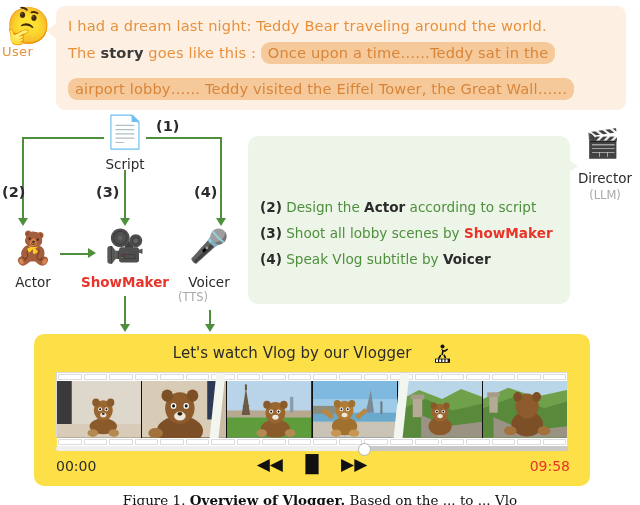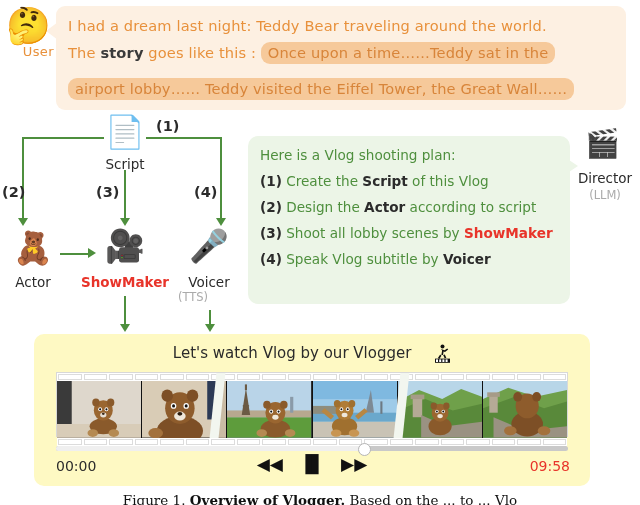--- a/index.html
+++ b/index.html
@@ -10,21 +10,21 @@
   }
   .hand{font-family:"DejaVu Sans","Liberation Sans",sans-serif;}
 
   
   #user-block{position:absolute;left:0;top:2px;width:640px;height:112px;}
   #user-avatar{
     position:absolute;left:6px;top:2px;width:44px;height:44px;
     font-size:36px;line-height:44px;text-align:center;
   }
   #user-label{
-    position:absolute;left:2px;top:42px;width:52px;text-align:right;
+    position:absolute;left:2px;top:42px;width:52px;text-align:left;
     font-size:13px;color:#e8913c;letter-spacing:.4px;
   }
   #prompt-bubble{
     position:absolute;left:56px;top:4px;width:570px;height:104px;
     background:#fdf0e2;border-radius:9px;
   }
   #bubble-tail{
     position:absolute;left:46px;top:20px;width:0;height:0;
     border-top:9px solid transparent;border-bottom:9px solid transparent;
     border-right:12px solid #fdf0e2;
@@ -95,21 +95,21 @@
   #pl2{top:63px;}
   #pl3{top:89px;}
   #pl4{top:115px;}
   .pn{color:#2b2b2b;font-weight:bold;}
   .pb{color:#2b2b2b;font-weight:bold;}
   .pr{color:#e8342a;font-weight:bold;}
 
   
   #player{
     position:absolute;left:34px;top:334px;width:556px;height:152px;
-    background:#fef9c3;border-radius:10px;
+    background:#fde047;border-radius:10px;
   }
   #player-title{
     position:absolute;left:0;top:8px;width:556px;text-align:center;
     font-size:15px;color:#2b2b2b;white-space:nowrap;
   }
   #vlogger-moon{display:inline-block;vertical-align:-6px;margin-left:5px;}
 
   #filmstrip{
     position:absolute;left:22px;top:38px;width:512px;height:65px;
     background:#ffffff;border:1px solid #d8d8d8;box-sizing:border-box;
@@ -207,26 +207,21 @@
   <div class="node-label hand" id="voicer-label">Voicer</div>
   <div class="node-sub hand" id="voicer-sub">(TTS)</div>
 
   <div class="node-icon" id="director-icon">🎬</div>
   <div class="node-label hand" id="director-label">Director</div>
   <div class="node-sub hand" id="director-sub">(LLM)</div>
 </div>
 
 <div id="plan-tail"></div>
 <div id="plan-box">
-  <div class="plan-line hand" id="pl0">Here is a Vlog shooting plan:</div>
-
-  <div class="plan-line hand" id="pl1">
-    <span class="pn">(1)</span>
-    <span>Create the </span><span class="pb">Script</span><span> of this Vlog</span>
-  </div>
+
 
   <div class="plan-line hand" id="pl2">
     <span class="pn">(2)</span>
     <span>Design the </span><span class="pb">Actor</span><span> according to script</span>
   </div>
 
   <div class="plan-line hand" id="pl3">
     <span class="pn">(3)</span>
     <span>Shoot all lobby scenes by </span><span class="pr">ShowMaker</span><span></span>
   </div>

